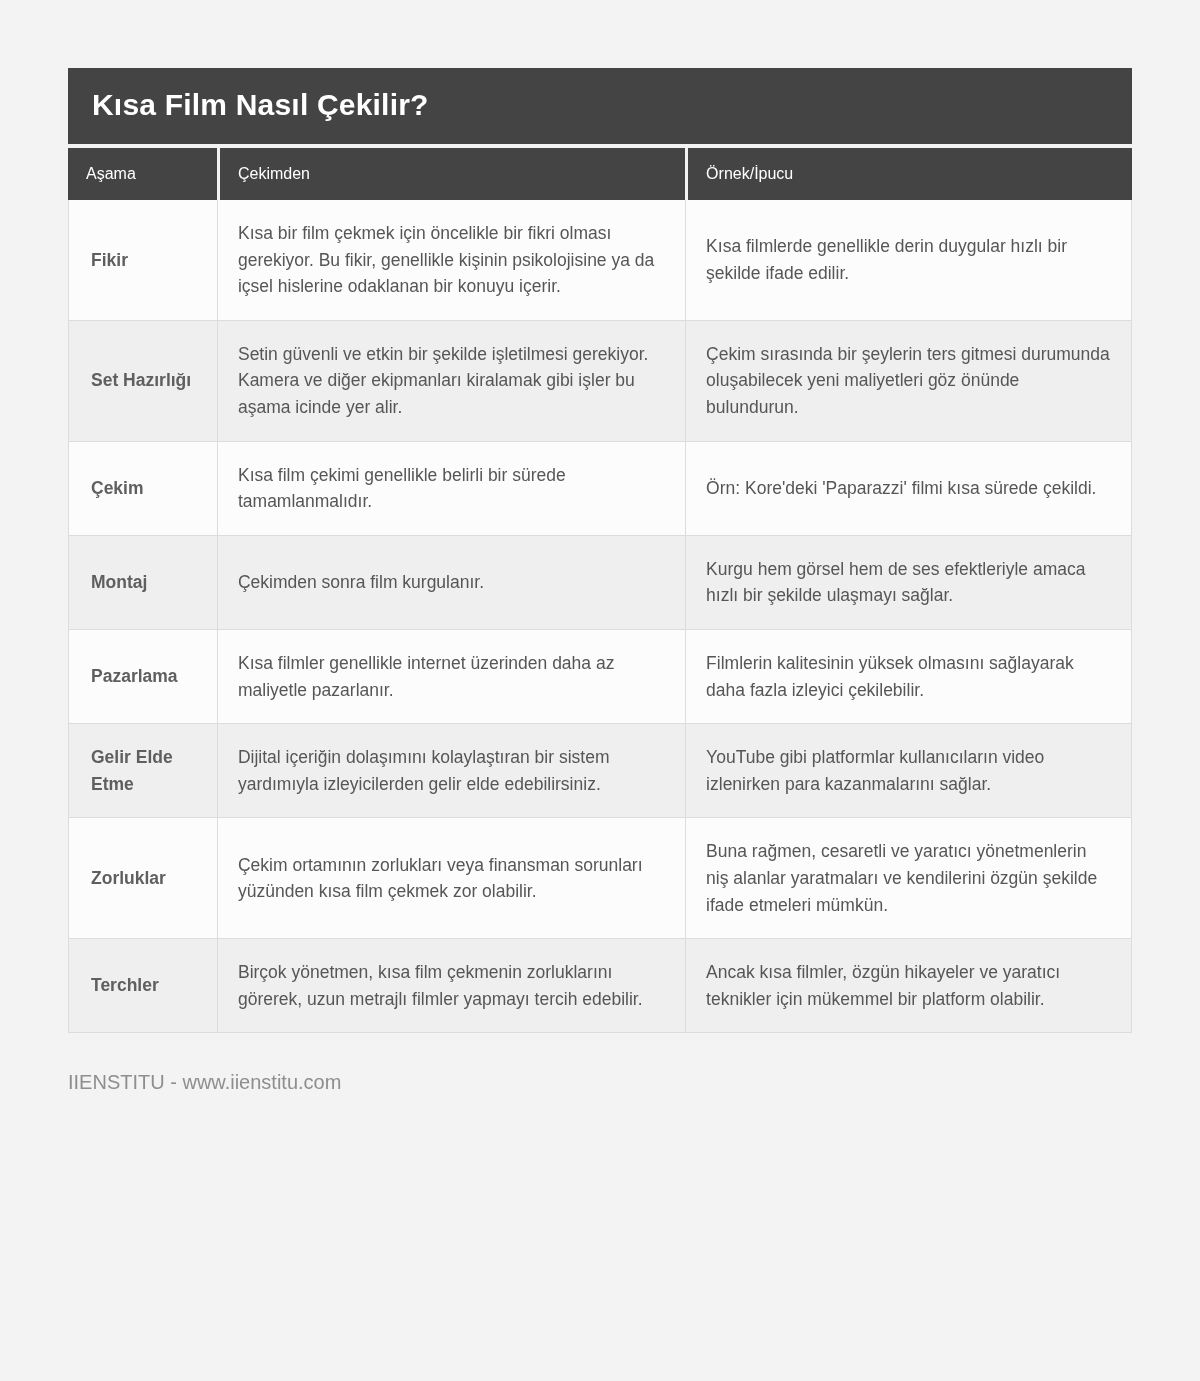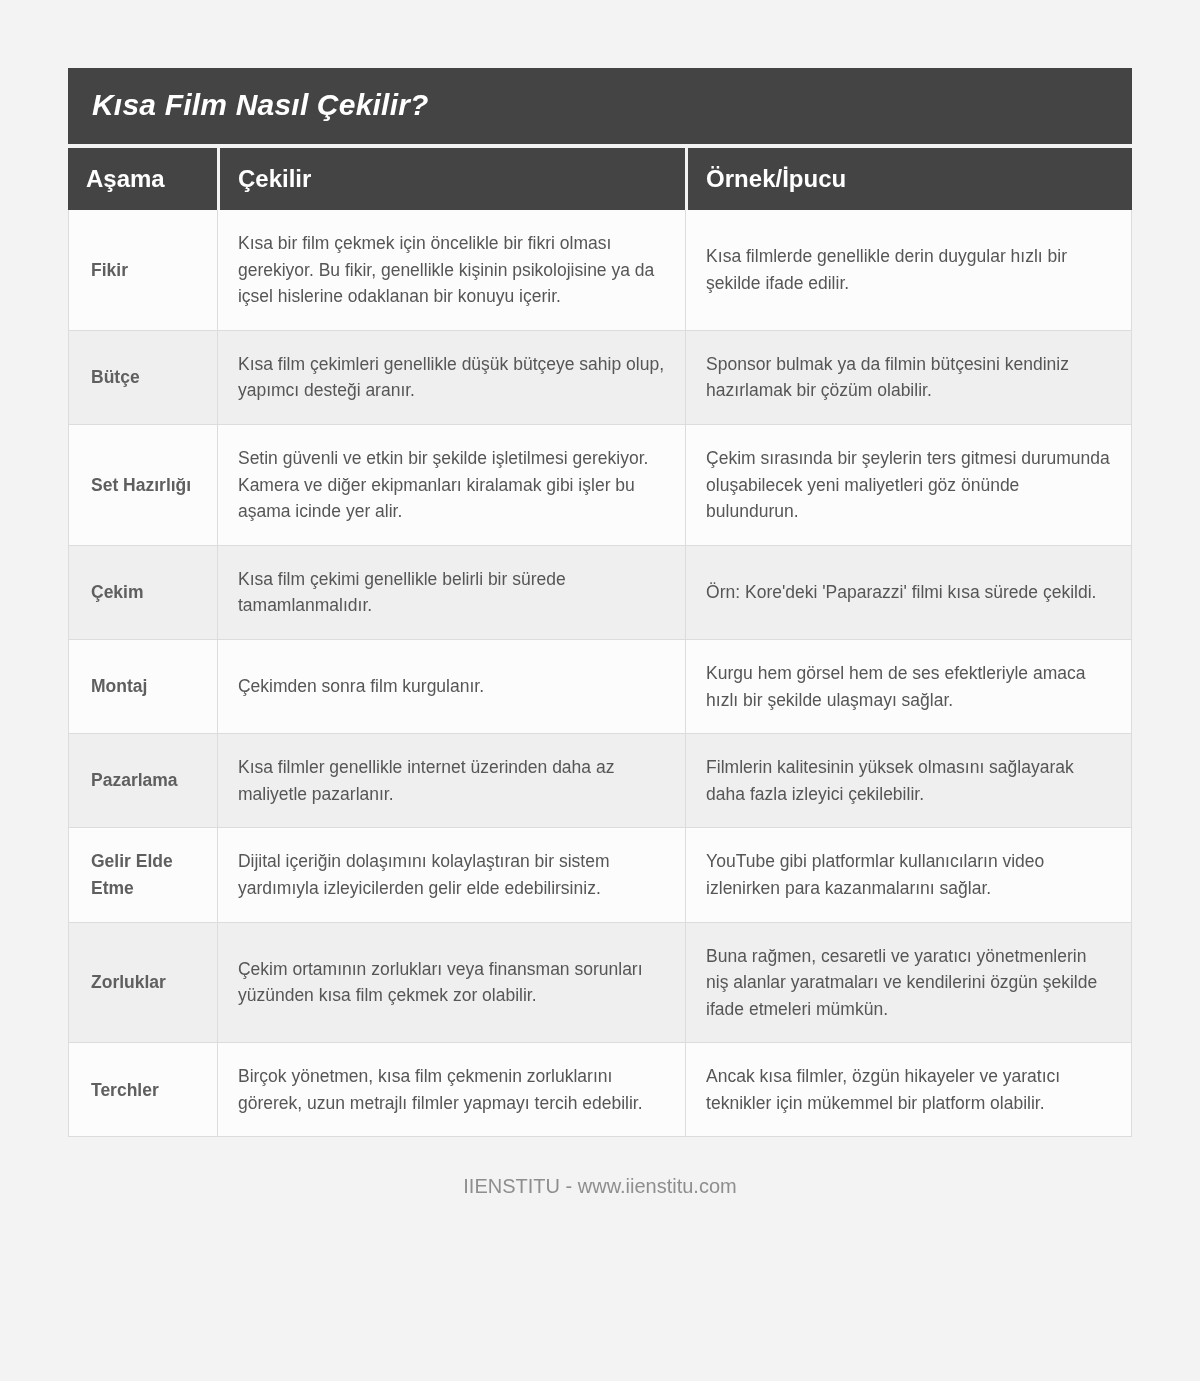--- a/index.html
+++ b/index.html
@@ -17,33 +17,32 @@
   .card {
     width: 1064px;
   }
   .title-bar {
     background: #444444;
     color: #ffffff;
     font-size: 30px;
     font-weight: bold;
     padding: 20px 24px 22px 24px;
     letter-spacing: 0.2px;
-    font-style: italic;
   }
   table.main {
     width: 100%;
     border-collapse: separate;
     border-spacing: 0;
     margin-top: 4px;
   }
   table.main thead th {
     background: #444444;
     color: #ffffff;
-    font-size: 24px;
-    font-weight: bold;
+    font-size: 16px;
+    font-weight: normal;
     text-align: left;
     padding: 17px 18px;
     border-left: 3px solid #f3f3f3;
   }
   table.main thead th:first-child { border-left: none; }
   table.main col.c-stage { width: 14%; }
   table.main col.c-desc  { width: 44%; }
   table.main col.c-tip   { width: 42%; }
   table.main tbody td {
     font-size: 17.5px;
@@ -57,21 +56,21 @@
   }
   table.main tbody td:last-child { border-right: 1px solid #dcdcdc; }
   table.main tbody tr:nth-child(even) td { background: #efefef; }
   table.main tbody td.stage-cell {
     color: #5f5f5f;
     padding-left: 22px;
     padding-right: 12px;
     font-weight: bold;
   }
   .footer {
-    text-align: center;
+    text-align: left;
     color: #8e8e8e;
     font-size: 20px;
     padding: 38px 0 40px 0;
   }
 </style>
 </head>
 <body>
 
 <div class="page">
   <div class="card">
@@ -80,36 +79,31 @@
 
     <table class="main">
       <colgroup>
         <col class="c-stage">
         <col class="c-desc">
         <col class="c-tip">
       </colgroup>
       <thead>
         <tr>
           <th>Aşama</th>
-          <th>Çekilir</th>
+          <th>Çekimden</th>
           <th>Örnek/İpucu</th>
         </tr>
       </thead>
       <tbody>
   <tr>
     <td class="stage-cell">Fikir</td>
     <td>Kısa bir film çekmek için öncelikle bir fikri olması gerekiyor. Bu fikir, genellikle kişinin psikolojisine ya da içsel hislerine odaklanan bir konuyu içerir.</td>
     <td>Kısa filmlerde genellikle derin duygular hızlı bir şekilde ifade edilir.</td>
   </tr>
 
-  <tr>
-    <td class="stage-cell">Bütçe</td>
-    <td>Kısa film çekimleri genellikle düşük bütçeye sahip olup, yapımcı desteği aranır.</td>
-    <td>Sponsor bulmak ya da filmin bütçesini kendiniz hazırlamak bir çözüm olabilir.</td>
-  </tr>
 
   <tr>
     <td class="stage-cell">Set Hazırlığı</td>
     <td>Setin güvenli ve etkin bir şekilde işletilmesi gerekiyor. Kamera ve diğer ekipmanları kiralamak gibi işler bu aşama icinde yer alir.</td>
     <td>Çekim sırasında bir şeylerin ters gitmesi durumunda oluşabilecek yeni maliyetleri göz önünde bulundurun.</td>
   </tr>
 
   <tr>
     <td class="stage-cell">Çekim</td>
     <td>Kısa film çekimi genellikle belirli bir sürede tamamlanmalıdır.</td>

